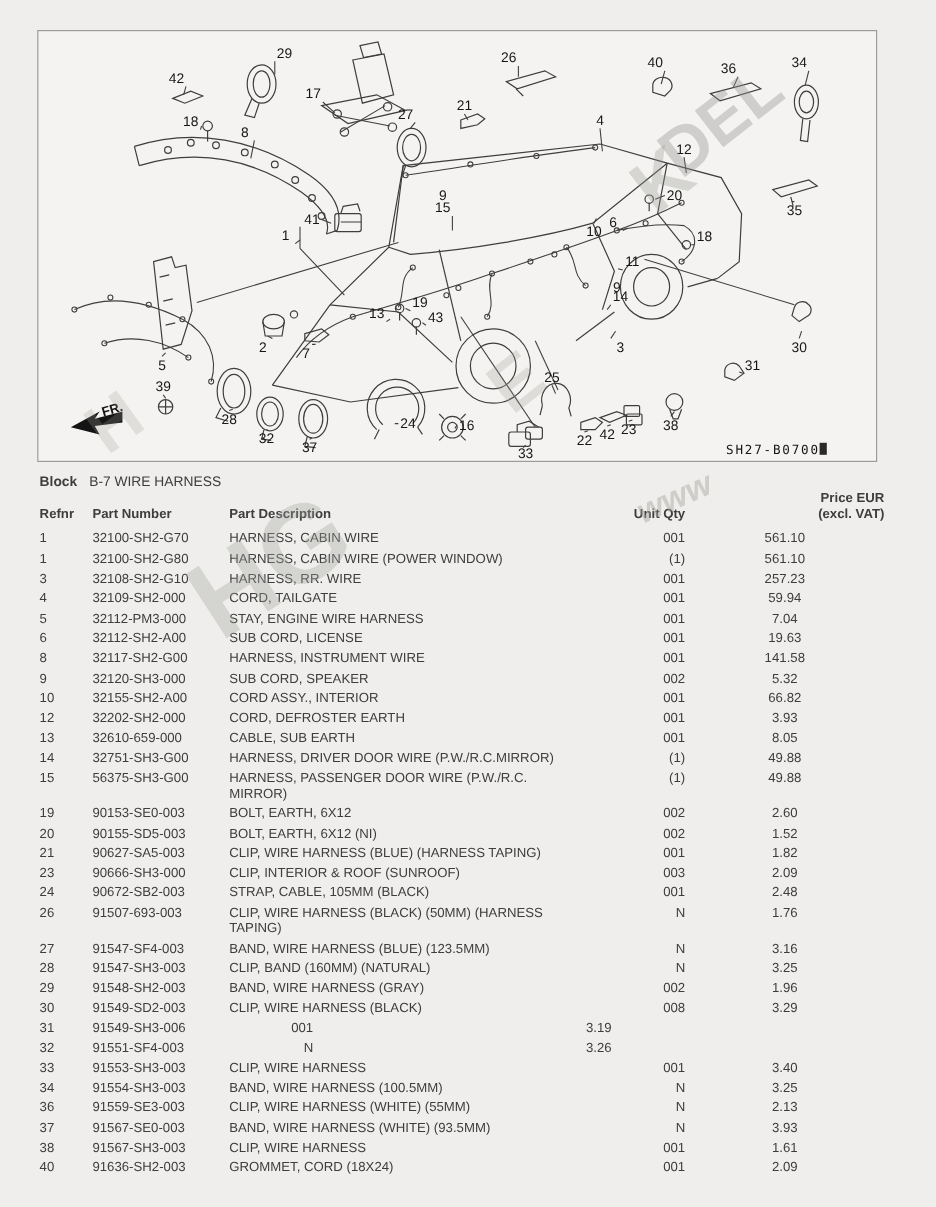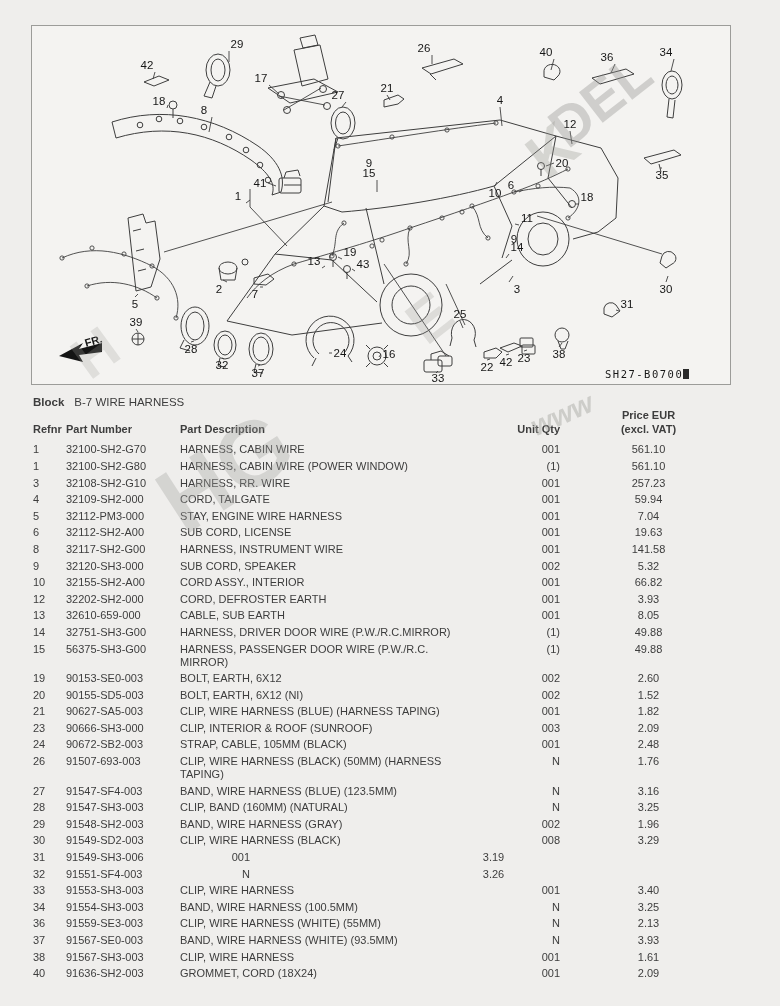--- a/index.html
+++ b/index.html
@@ -20,27 +20,27 @@
   }
   .block-line{
     position:absolute;left:33px;top:396px;font-size:11.5px;z-index:3;
   }
   .block-line .b{font-weight:bold;margin-right:10px;}
   .parts-table{
     position:absolute;left:33px;top:406px;width:704px;z-index:3;
   }
   .trow{display:flex;align-items:flex-start;font-size:11px;line-height:13px;padding:1.8px 0;}
   .thead{align-items:flex-end;font-weight:bold;margin-bottom:4px;}
-  .c1{width:33px;flex:none;}
+  .c1{width:44px;flex:none;}
   .c2{width:114px;flex:none;}
   .c3{width:310px;flex:none;}
   .c3 span{display:inline-block;max-width:286px;}
   .c4{width:70px;flex:none;text-align:right;}
   .c5{flex:1;text-align:center;}
-  .price-hdr{text-align:center;line-height:14px;}
+  .price-hdr{text-align:right;line-height:14px;}
   svg text{font-family:"Liberation Sans", sans-serif;fill:#161616;}
   svg .ln{stroke:#3e3e3e;stroke-width:1;fill:none;}
   svg .th{stroke:#3e3e3e;stroke-width:0.9;fill:none;}
 </style>
 </head>
 <body>
 
 <div class="diagram-box">
   <svg id="diagram-svg" viewBox="0 0 698 358">
 

